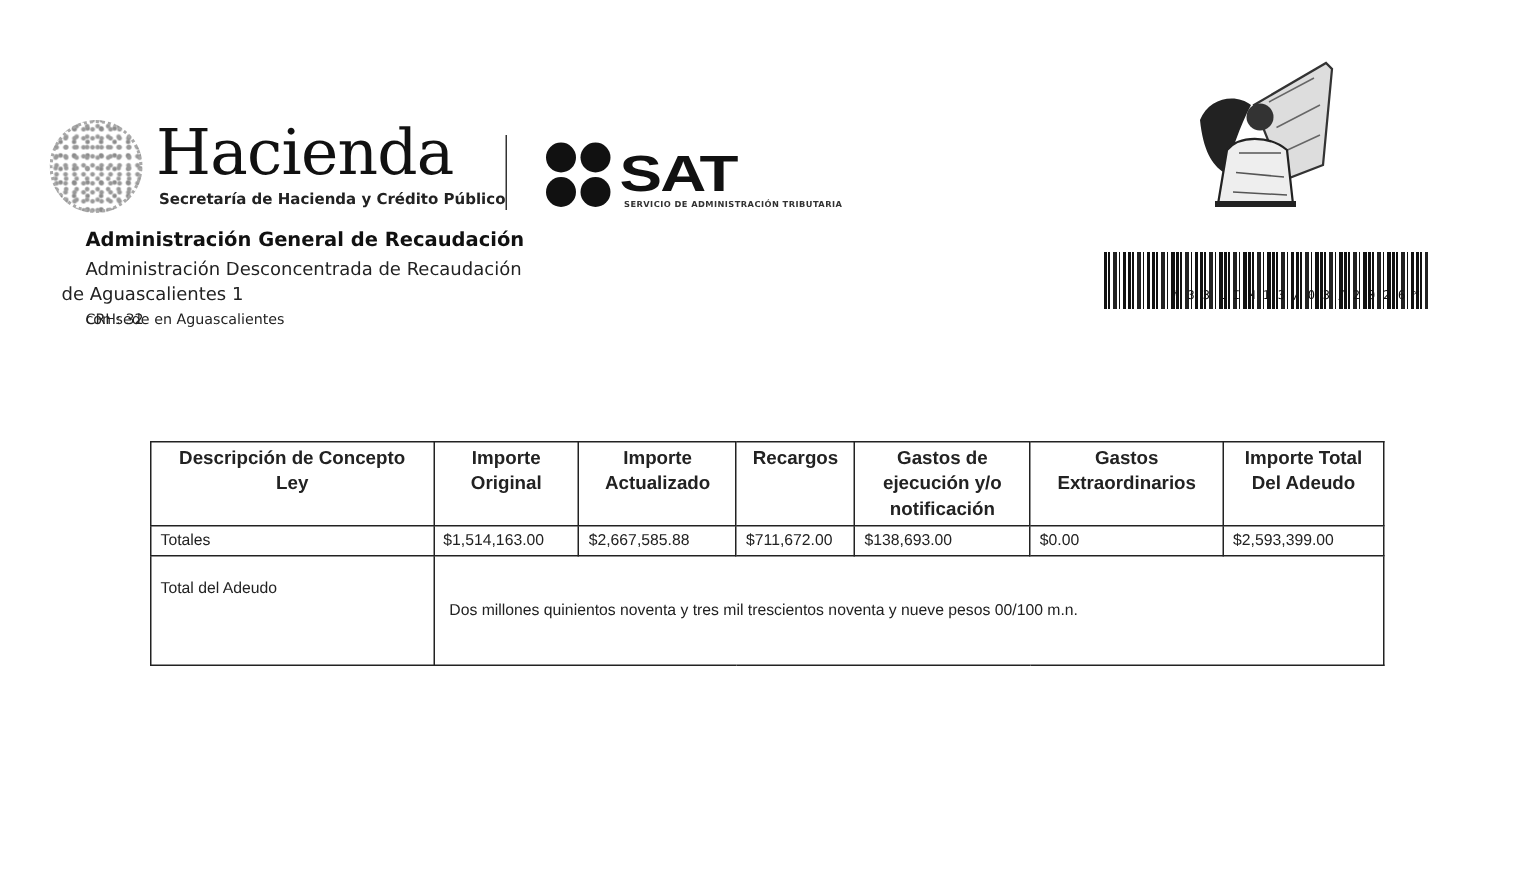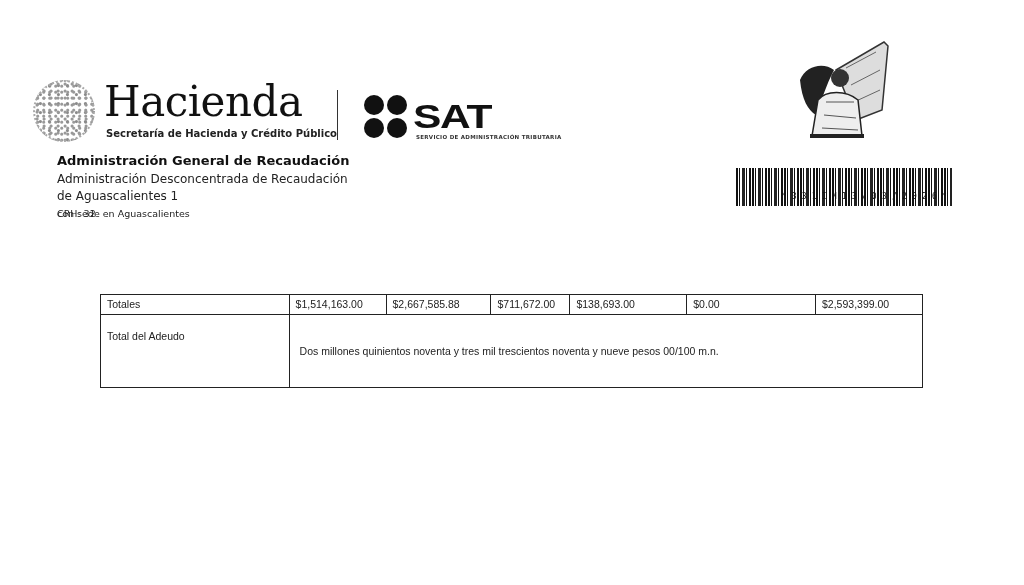--- a/index.html
+++ b/index.html
@@ -24,21 +24,21 @@
   .divider { left:337px; top:90px; width:1px; height:50px; background:#333; }
 
   .sat-dots { left:364px; top:95px; width:44px; height:44px; }
   .sat-dots span { position:absolute; width:20px; height:20px; border-radius:50%; background:#111; }
   .sat-word { left:413px; top:99px; font-family:"Liberation Sans", sans-serif; font-weight:900;
     font-size:34px; line-height:34px; color:#111; letter-spacing:-1px; transform:scaleX(1.25); transform-origin:left; }
   .sat-sub { left:416px; top:134px; font-size:5.5px; letter-spacing:0.3px; color:#333; font-weight:bold; }
 
   .agr { left:57px; top:153px; font-size:13px; font-weight:bold; color:#111; }
   .adr1 { left:57px; top:172px; font-size:12px; color:#222; }
-  .adr2 { left:57px; top:189px; font-size:12px; color:#222; }
+  .adr2 { left:41px; top:189px; font-size:12px; color:#222; }
   .sede { left:57px; top:208px; font-size:9.5px; color:#222; }
   .crh  { left:57px; top:208px; font-size:9.5px; color:#222; }
 
   
   .emblem { left:796px; top:40px; width:96px; height:100px; }
 
   
   .barcode { left:736px; top:168px; width:216px; height:38px;
     background: repeating-linear-gradient(90deg,
       #111 0 2px, #fff 2px 3px, #111 3px 4px, #fff 4px 6px, #222 6px 9px, #fff 9px 10px,
@@ -99,20 +99,29 @@
   <colgroup>
     <col style="width:189px">
       <col style="width:97px">
       <col style="width:105px">
       <col style="width:79px">
     <col style="width:117px">
       <col style="width:129px">
       <col style="width:107px">
   </colgroup>
   <tbody>
+      <tr>
+    <th>Descripción de Concepto Ley</th>
+    <th>Importe Original</th>
+    <th>Importe Actualizado</th>
+    <th>Recargos</th>
+    <th>Gastos de ejecución y/o notificación</th>
+    <th>Gastos Extraordinarios</th>
+    <th>Importe Total Del Adeudo</th>
+  </tr>
   <tr class="row-tot">
     <td>Totales</td>
     <td>$1,514,163.00</td>
     <td>$2,667,585.88</td>
     <td>$711,672.00</td>
     <td>$138,693.00</td>
     <td>$0.00</td>
     <td>$2,593,399.00</td>
   </tr>
   <tr class="row-final">

